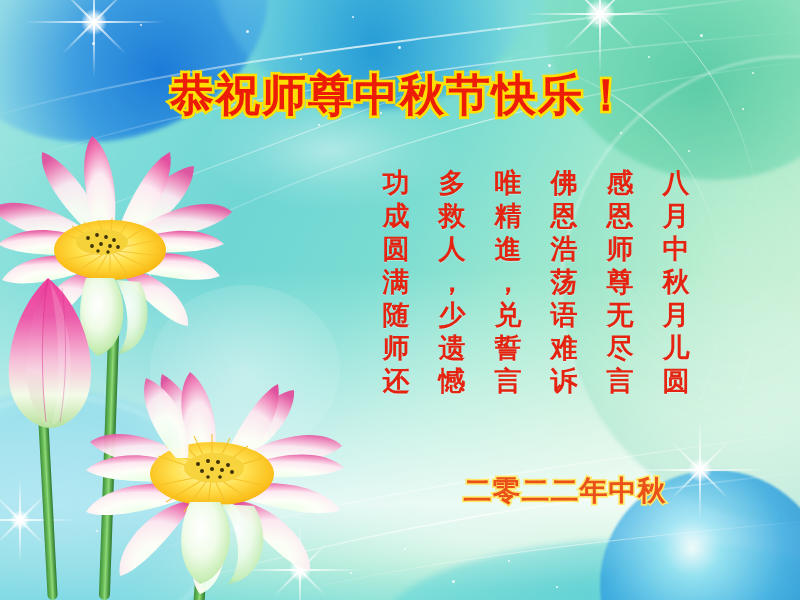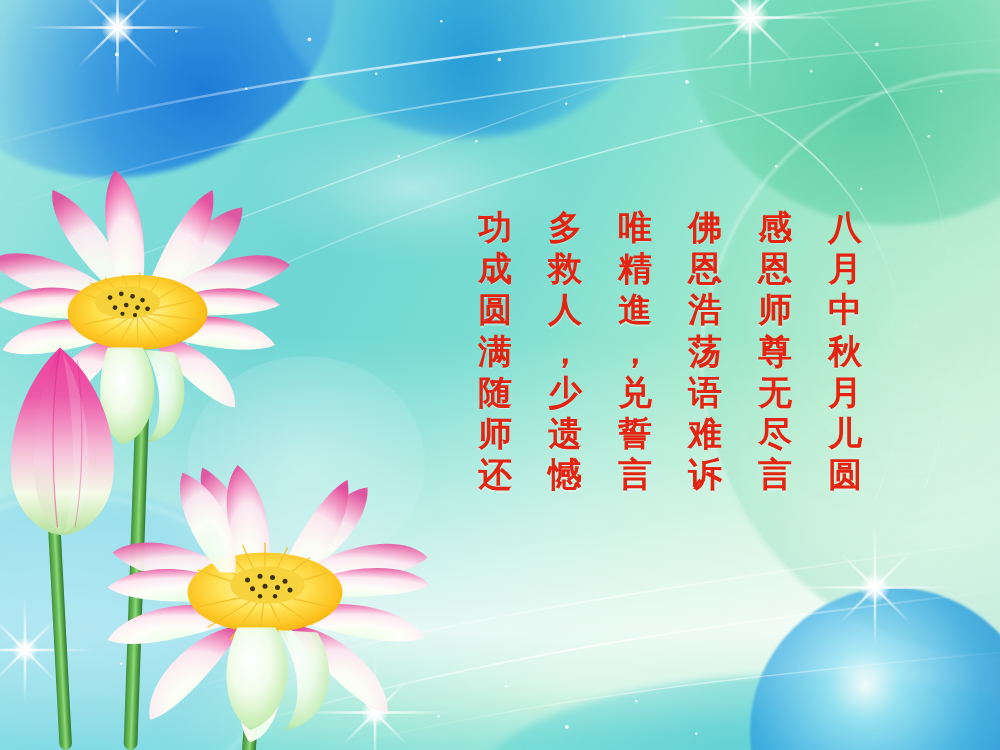--- a/index.html
+++ b/index.html
@@ -503,20 +503,21 @@
       <radialGradient id="pstray" cx="50%" cy="86%" r="92%">
         <stop offset="0%" stop-color="#effeea"></stop>
         <stop offset="40%" stop-color="#fdfff7"></stop>
         <stop offset="72%" stop-color="#fbe7f0"></stop>
         <stop offset="100%" stop-color="#ea68ab"></stop>
       </radialGradient>
     </defs>
     <path d="M46,86 C26,64 8,30 16,6 C42,16 62,52 58,86Z" fill="url(#pstray)" opacity=".95"></path>
   </svg>
 
+  <div id="title">恭祝师尊中秋节快乐！</div>
 
   <div id="poem">
 
     <div class="poem-col">
       <span>八</span>
       <span>月</span>
       <span>中</span>
       <span>秋</span>
       <span>月</span>
       <span>儿</span>
@@ -569,15 +570,16 @@
       <span>圆</span>
       <span>满</span>
       <span>随</span>
       <span>师</span>
       <span>还</span>
     </div>
 
   </div>
 
   <div id="sign">
+    <div class="line2">二零二二年中秋</div>
   </div>
 
 </div>
 
 </body></html>

